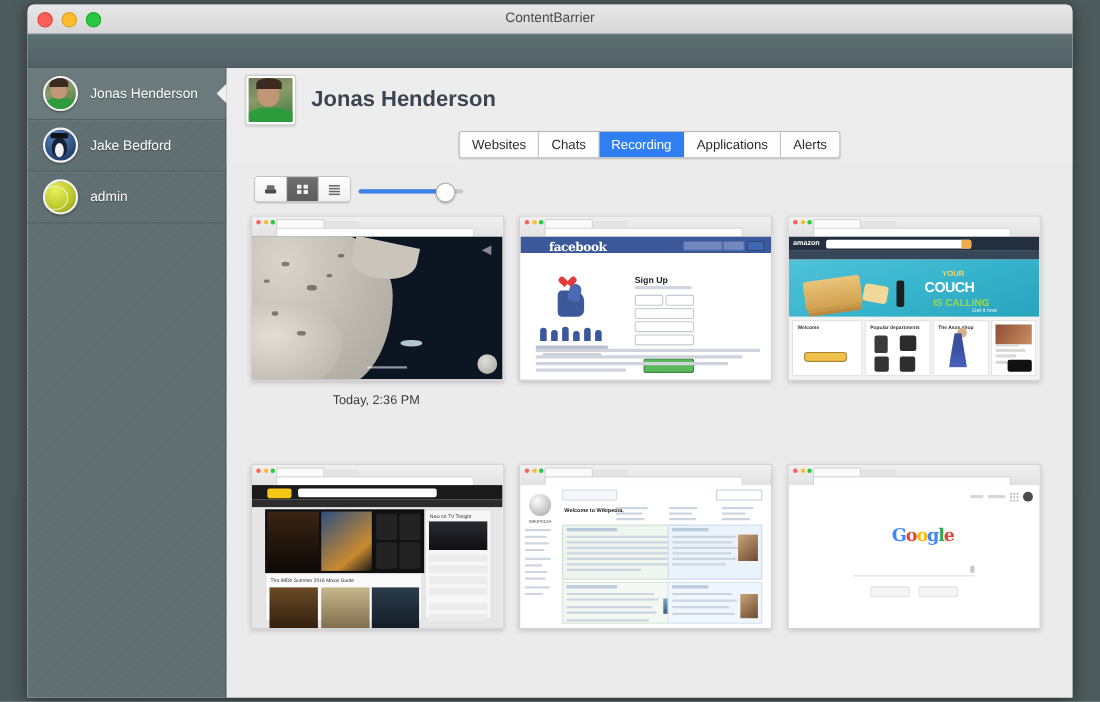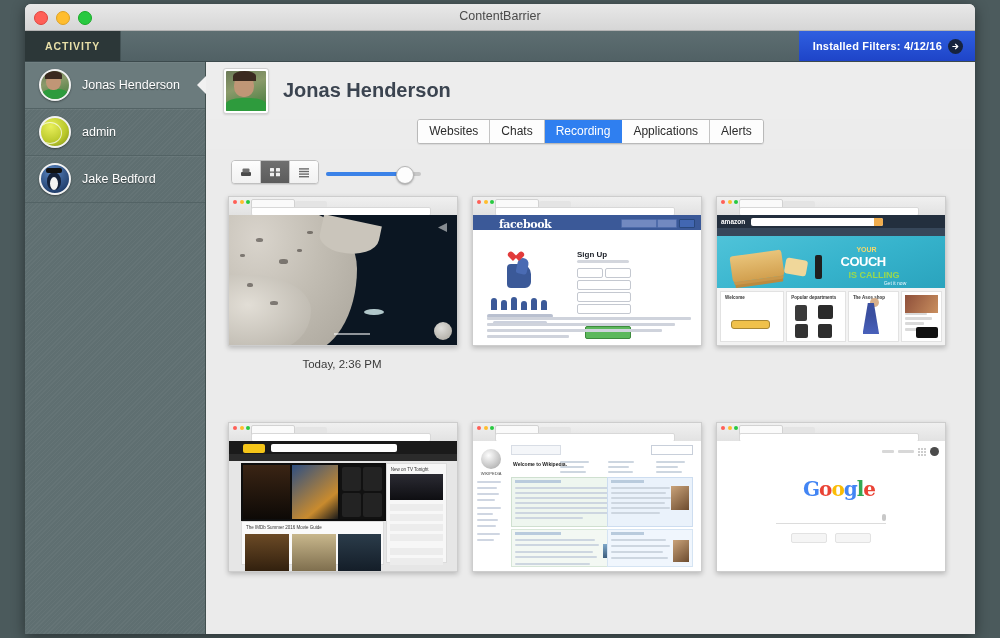--- a/index.html
+++ b/index.html
@@ -302,21 +302,21 @@
   .wk .pic{position:absolute;background:linear-gradient(140deg,#caa37a,#6d4c2f);}
   .wk .cols{position:absolute;left:38%;top:20px;right:8px;height:14px;}
 
   
   .gg{position:absolute;inset:0;background:#fff;}
   .gg .toprow{position:absolute;right:6px;top:6px;display:flex;align-items:center;gap:4px;}
   .gg .tl{width:12px;height:3px;background:#d8d8d8;border-radius:1px;}
   .gg .grid9{width:8px;height:8px;display:grid;grid-template-columns:repeat(3,1fr);gap:1px;}
   .gg .gd{background:#bdbdbd;border-radius:1px;}
   .gg .avt{width:9px;height:9px;border-radius:50%;background:#4b4b4b;}
-  .gg .logo{position:absolute;left:16px;right:0;top:36px;text-align:center;font-size:20px;
+  .gg .logo{position:absolute;left:16px;right:0;top:36px;text-align:center;font-size:16px;
     font-family:"DejaVu Serif",serif;letter-spacing:-1px;}
   .gg .logo span{font-weight:bold;}
   .gg .box{position:absolute;left:26%;right:26%;top:72px;height:10px;border-bottom:1px solid #dcdcdc;}
   .gg .mic{position:absolute;right:26%;top:73px;width:4px;height:7px;background:#c8c8c8;border-radius:2px;}
   .gg .btns{position:absolute;left:0;right:0;top:92px;display:flex;justify-content:center;gap:8px;}
   .gg .gb{width:34px;height:8px;background:#f5f5f5;border:1px solid #e2e2e2;border-radius:2px;}
 </style>
 </head>
 <body>
 
@@ -326,59 +326,50 @@
     <div class="titlebar">
       <div class="lights">
         <div class="light l-close"></div>
         <div class="light l-min"></div>
         <div class="light l-max"></div>
       </div>
       <div class="win-title">ContentBarrier</div>
     </div>
 
     <div class="toolbar">
-      <div class="tbtab active">ACTIVITY</div>
       <div class="tb-spacer"></div>
-      <div class="filters-badge">
-        <span>Installed Filters: 4/12/16</span>
-        <span class="filters-arrow">
-          <svg width="9" height="9" viewBox="0 0 10 10">
-              <path d="M2 5h5M5 2.5 7.6 5 5 7.5" stroke="#ffffff" stroke-width="1.3" fill="none" stroke-linecap="round" stroke-linejoin="round"></path>
-            </svg>
-        </span>
-      </div>
     </div>
 
     <div class="body">
 
       <div class="sidebar">
 
         <div class="user-row selected">
           <div class="avatar av-jonas">
             <div class="shirt"></div>
               <div class="face"></div>
               <div class="hair"></div>
           </div>
           <div class="user-name">Jonas Henderson</div>
         </div>
 
         <div class="user-row">
-          <div class="avatar av-admin">
-            <div class="seam"></div>
-          </div>
-          <div class="user-name">admin</div>
-        </div>
-
-        <div class="user-row">
           <div class="avatar av-jake">
             <div class="pbody"></div>
               <div class="pbelly"></div>
               <div class="pcap"></div>
           </div>
           <div class="user-name">Jake Bedford</div>
+        </div>
+
+        <div class="user-row">
+          <div class="avatar av-admin">
+            <div class="seam"></div>
+          </div>
+          <div class="user-name">admin</div>
         </div>
 
       </div>
 
       <div class="content">
 
         <div class="profile-head">
           <div class="profile-pic">
             <div class="inner">
                 <div class="shirt"></div>

